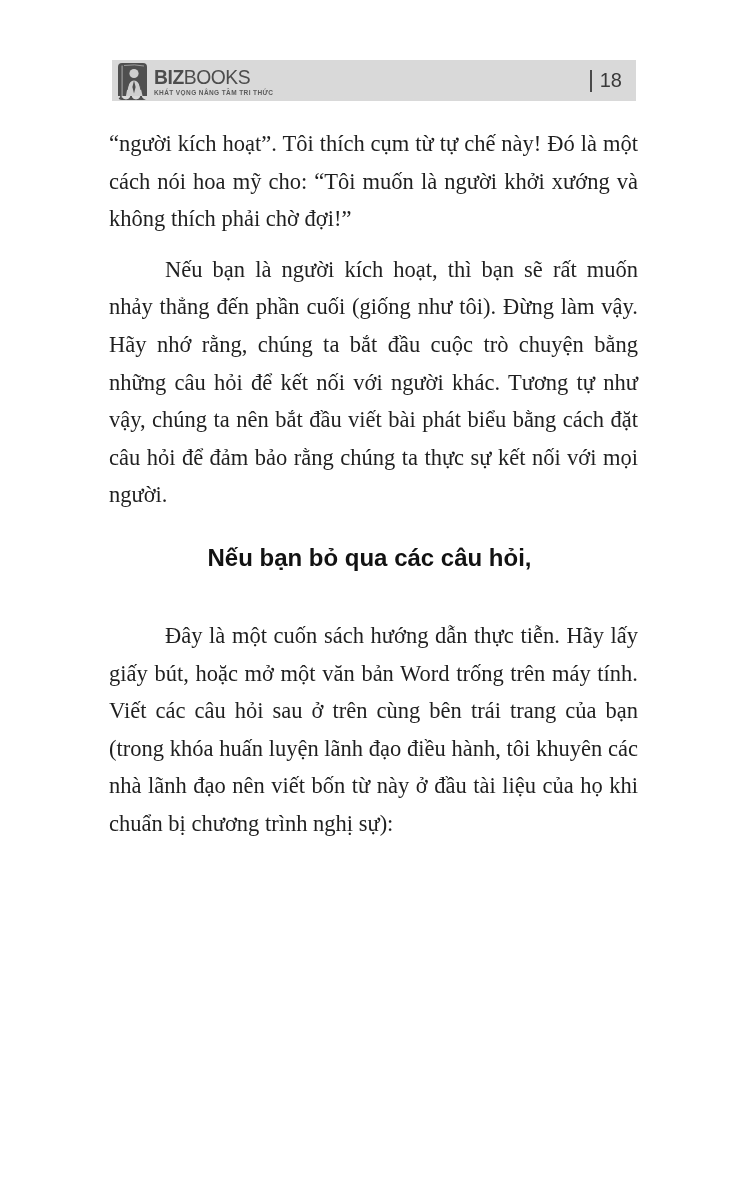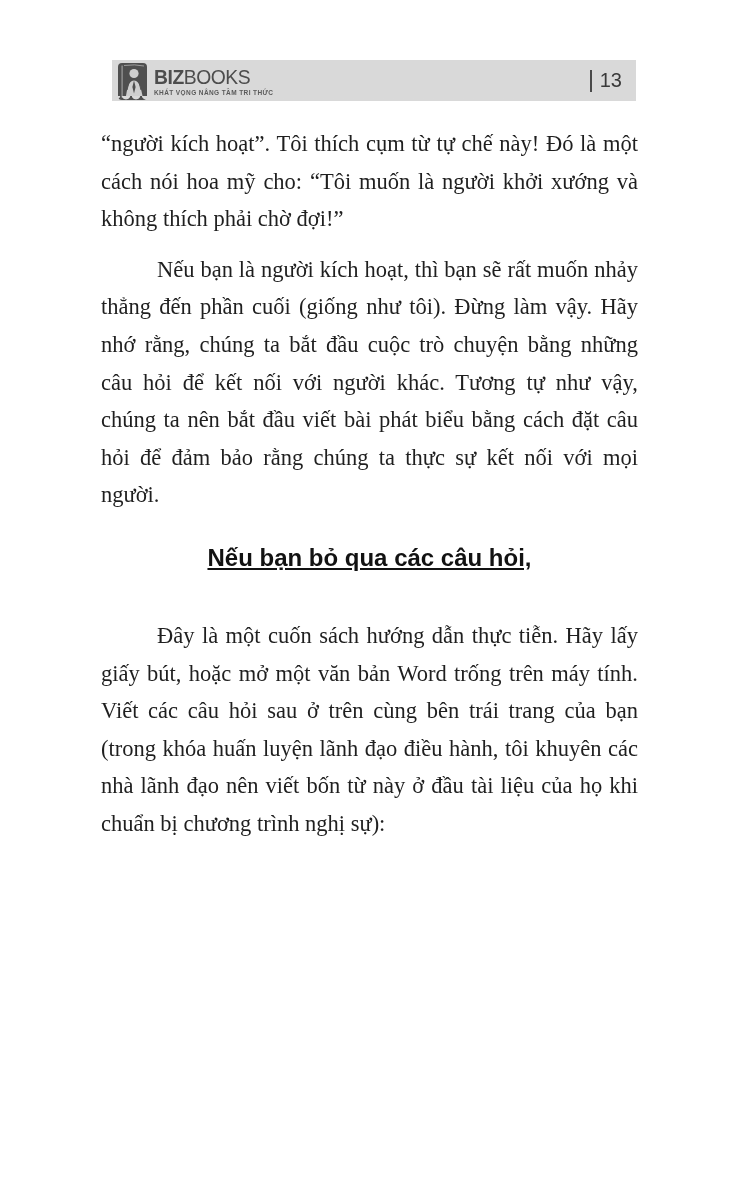--- a/index.html
+++ b/index.html
@@ -91,36 +91,35 @@
 
   
   .body-text {
     position: absolute;
     left: 101px;
     top: 125px;
     width: 537px;
     color: #1f1f1f;
   }
   .body-text p {
-    margin: 0 0 13px 0;
+    margin: 0 0 13px 8px;
     font-size: 22.5px;
     line-height: 37.6px;
     text-align: justify;
     text-indent: 56px;
   }
   .body-text p.no-indent { text-indent: 0; }
   .pull-quote {
     margin: 26px 0 42px 0;
     text-align: center;
     font-family: "Liberation Sans", sans-serif;
     font-weight: bold;
     font-size: 24px;
     line-height: 35px;
     color: #121212;
-    text-decoration: underline;
   }
 </style>
 </head>
 <body>
 
 <div class="page">
 
   <div class="header-band">
     <div class="logo-mark">
       <svg width="29" height="37" viewBox="0 0 29 37" xmlns="http://www.w3.org/2000/svg">
@@ -132,21 +131,21 @@
         <path d="M16 17.5 L17.6 24 L16 30.5 L14.4 24 Z" fill="#4f4f4f"></path>
         <path d="M11 19 L9 27 M21 19 L23 27" stroke="#4f4f4f" stroke-width="1" fill="none"></path>
       </svg>
     </div>
     <div class="wordmark">
       <span class="biz">BIZ</span><span class="books">BOOKS</span>
     </div>
     <div class="tagline">KHÁT VỌNG NÂNG TẦM TRI THỨC</div>
     <div class="pagenum-wrap">
       <span class="pagenum-bar"></span>
-      <span class="pagenum">13</span>
+      <span class="pagenum">18</span>
     </div>
   </div>
   <div class="scallop-divider"></div>
 
   <div class="body-text">
     <p class="no-indent">“người kích hoạt”. Tôi thích cụm từ tự chế này! Đó là một cách nói hoa mỹ cho: “Tôi muốn là người khởi xướng và không thích phải chờ đợi!”</p>
     <p>Nếu bạn là người kích hoạt, thì bạn sẽ rất muốn nhảy thẳng đến phần cuối (giống như tôi). Đừng làm vậy. Hãy nhớ rằng, chúng ta bắt đầu cuộc trò chuyện bằng những câu hỏi để kết nối với người khác. Tương tự như vậy, chúng ta nên bắt đầu viết bài phát biểu bằng cách đặt câu hỏi để đảm bảo rằng chúng ta thực sự kết nối với mọi người.</p>
     <div class="pull-quote">
       <div>Nếu bạn bỏ qua các câu hỏi,</div>
     </div>

